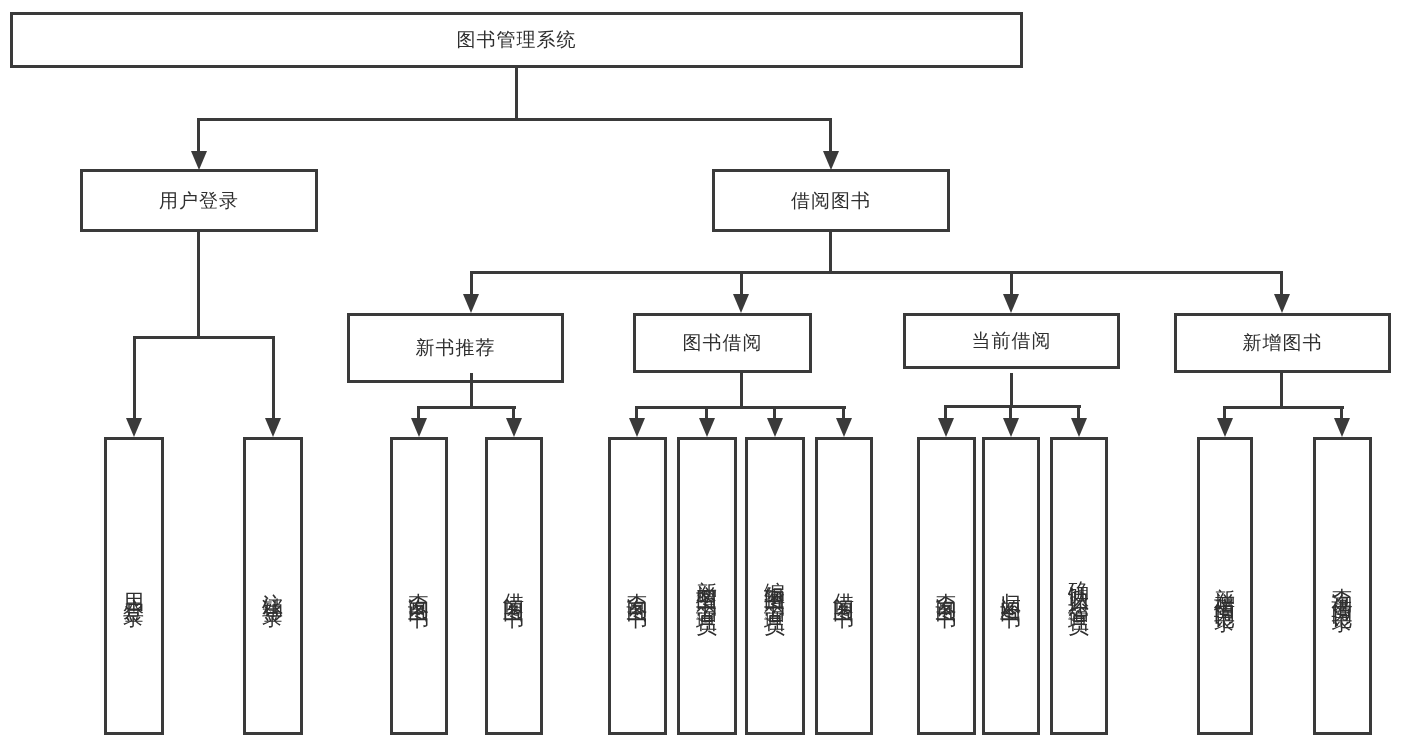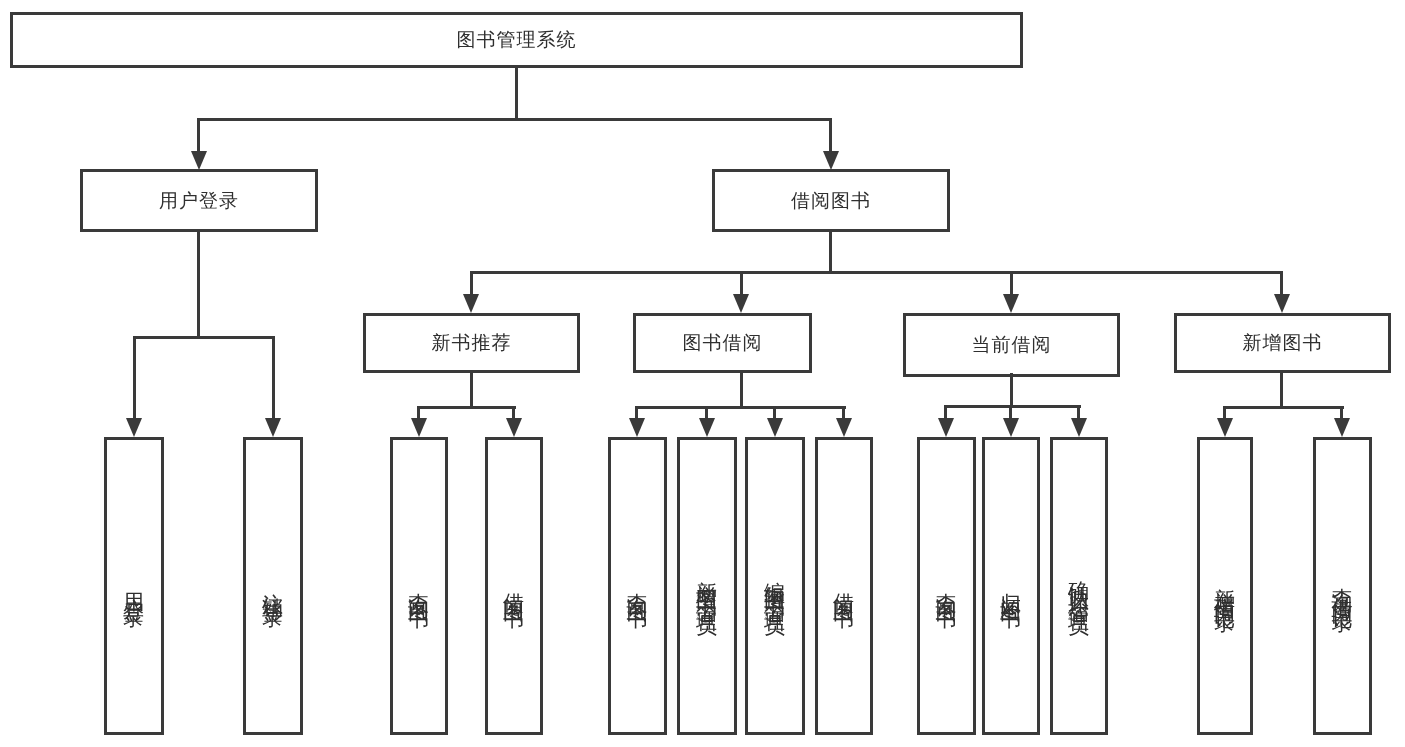--- a/index.html
+++ b/index.html
@@ -73,27 +73,27 @@
   <div class="hl" style="left:470px;top:271px;width:813px"></div>
   <div class="vl" style="left:470px;top:271px;height:27px"></div>
   <div class="arr" style="left:463px;top:294px"></div>
   <div class="vl" style="left:740px;top:271px;height:27px"></div>
   <div class="arr" style="left:733px;top:294px"></div>
   <div class="vl" style="left:1010px;top:271px;height:27px"></div>
   <div class="arr" style="left:1003px;top:294px"></div>
   <div class="vl" style="left:1280px;top:271px;height:27px"></div>
   <div class="arr" style="left:1274px;top:294px"></div>
 
-  <div class="box" style="left:363px;top:313px;width:217px;height:60px">
+  <div class="box" style="left:347px;top:313px;width:217px;height:70px">
     <span>新书推荐</span>
   </div>
   <div class="box" style="left:633px;top:313px;width:179px;height:60px">
     <span>图书借阅</span>
   </div>
-  <div class="box" style="left:903px;top:313px;width:217px;height:64px">
+  <div class="box" style="left:903px;top:313px;width:217px;height:56px">
     <span>当前借阅</span>
   </div>
   <div class="box" style="left:1174px;top:313px;width:217px;height:60px">
     <span>新增图书</span>
   </div>
 
   <div class="vl" style="left:470px;top:373px;height:36px"></div>
   <div class="hl" style="left:417px;top:406px;width:99px"></div>
   <div class="vl" style="left:417px;top:406px;height:15px"></div>
   <div class="arr" style="left:411px;top:418px"></div>

